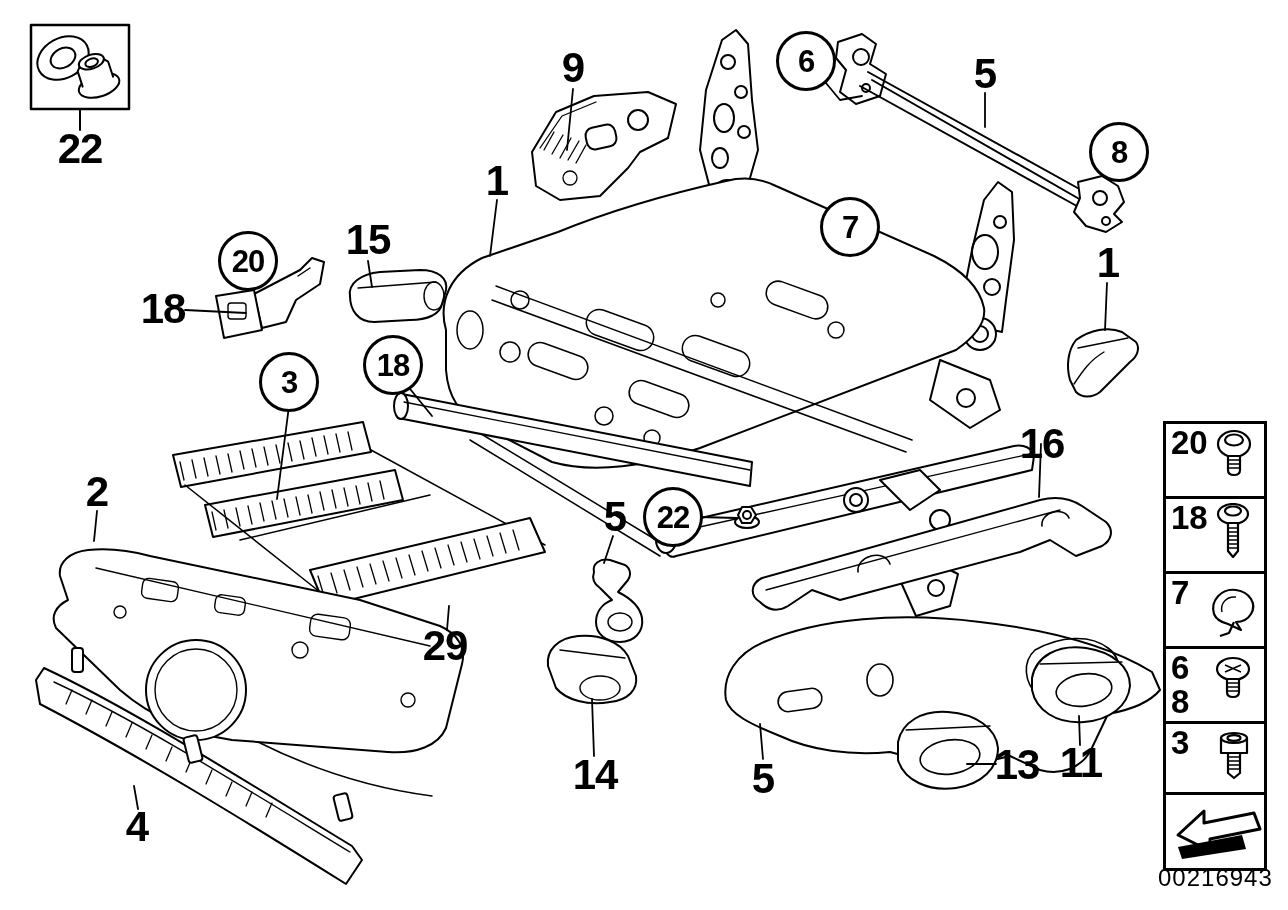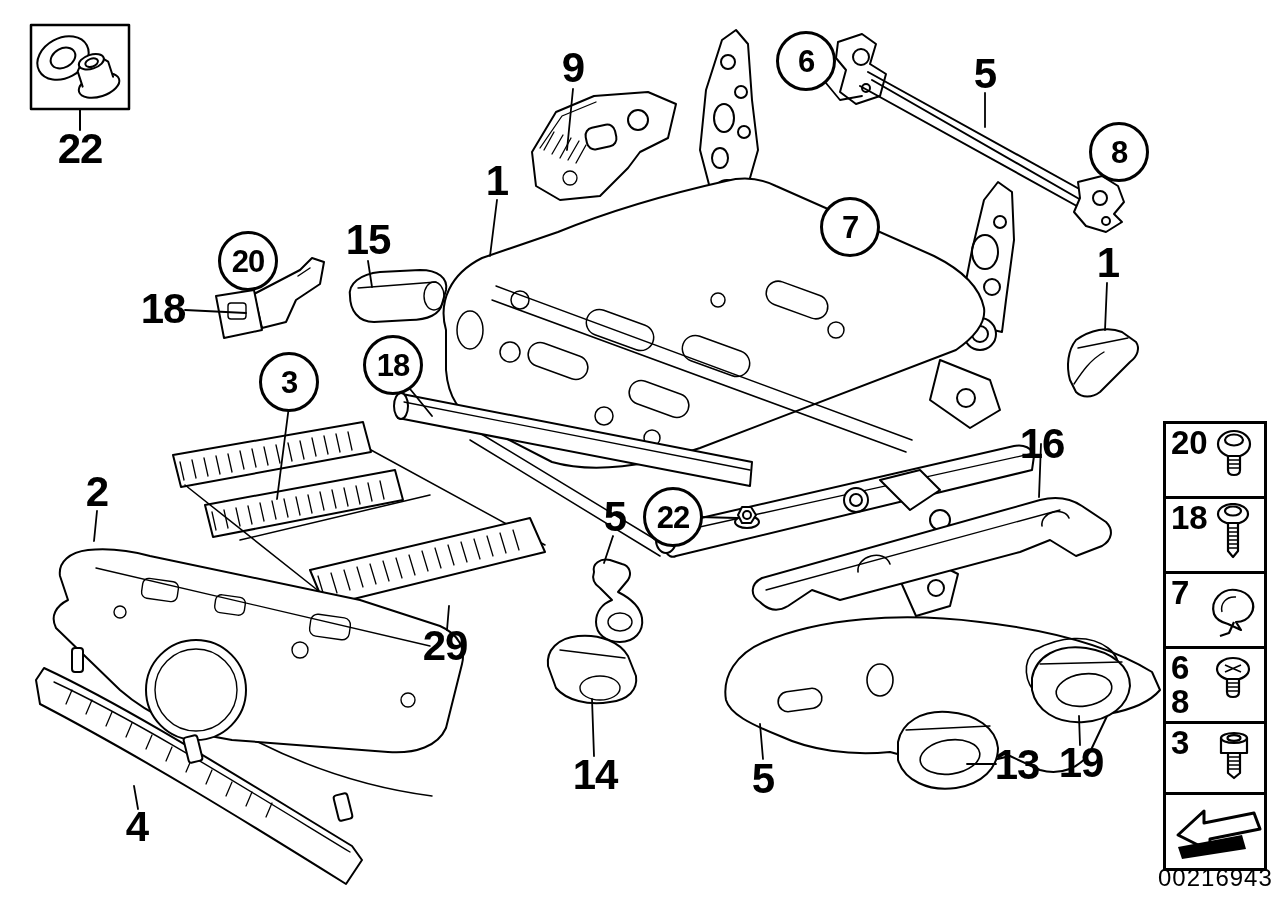--- a/index.html
+++ b/index.html
@@ -255,21 +255,21 @@
 <div class="callout circled" style="left:289px;top:382px">3</div>
 <div class="callout circled" style="left:393px;top:365px">18</div>
 <div class="callout" style="left:97px;top:492px">2</div>
 <div class="callout" style="left:1042px;top:444px">16</div>
 <div class="callout" style="left:615px;top:517px">5</div>
 <div class="callout circled" style="left:673px;top:517px">22</div>
 <div class="callout" style="left:445px;top:646px">29</div>
 <div class="callout" style="left:595px;top:775px">14</div>
 <div class="callout" style="left:763px;top:779px">5</div>
 <div class="callout" style="left:1017px;top:765px">13</div>
-<div class="callout" style="left:1081px;top:763px">19</div>
+<div class="callout" style="left:1081px;top:763px">11</div>
 <div class="callout" style="left:137px;top:827px">4</div>
 
 <div id="legend">
   <div class="sb-cell" style="height:75px">
     <div class="sb-num">20</div>
     <svg class="sb-icon" width="62" height="66" viewBox="0 0 62 66">
       <g stroke="#000" fill="#fff" stroke-width="2.2" stroke-linejoin="round">
         <ellipse cx="34" cy="16" rx="16" ry="13"></ellipse>
         <ellipse cx="34" cy="12" rx="9" ry="5.5"></ellipse>
         <path d="M28 28 h12 v14 q0 5 -6 5 t-6 -5 z"></path>

